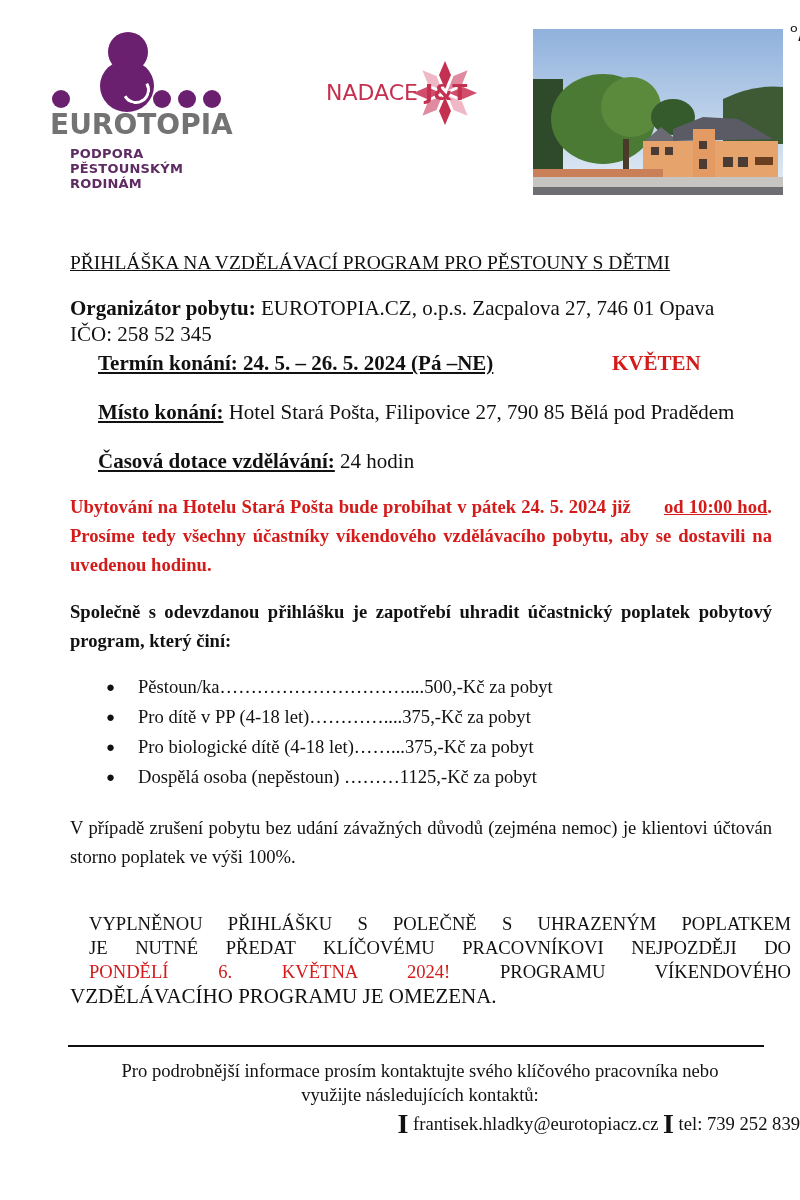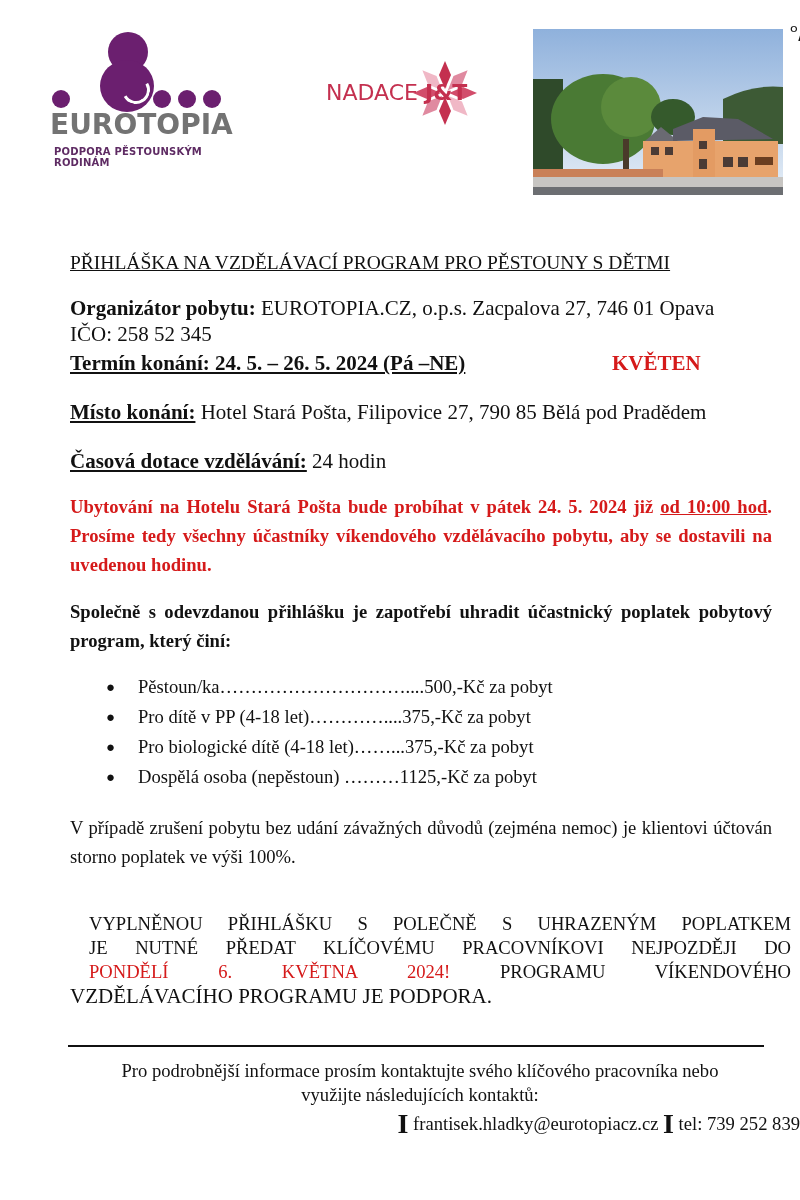--- a/index.html
+++ b/index.html
@@ -5,34 +5,34 @@
   html, body { margin:0; padding:0; background:#ffffff; }
   body { width:800px; height:1200px; position:relative; overflow:hidden; font-family:"Liberation Serif", serif; color:#111; }
   .abs { position:absolute; }
   
   #eurotopia-logo { left:50px; top:28px; width:180px; height:135px; }
   .eu-dot { position:absolute; width:18px; height:18px; border-radius:50%; background:#6b1f6f; }
   .eu-head { position:absolute; left:58px; top:4px; width:40px; height:40px; border-radius:50%; background:#6b1f6f; }
   .eu-body { position:absolute; left:50px; top:32px; width:54px; height:52px; border-radius:50%; background:#6b1f6f; }
   .eu-child { position:absolute; left:72px; top:48px; width:22px; height:22px; border-radius:50%; border:3px solid #fff; border-left-color:transparent; border-top-color:transparent; transform:rotate(15deg); }
   .eu-word { position:absolute; left:0; top:82px; width:180px; font-family:"DejaVu Sans", sans-serif; font-weight:bold; font-size:28px; letter-spacing:0px; color:#737373; line-height:30px; }
-  .eu-sub { position:absolute; left:4px; top:118px; font-family:"DejaVu Sans", sans-serif; font-size:10px; font-weight:bold; color:#5e2b63; letter-spacing:0.2px; }
+  .eu-sub { position:absolute; left:20px; top:118px; font-family:"DejaVu Sans", sans-serif; font-size:13px; font-weight:bold; color:#5e2b63; letter-spacing:0.2px; }
 
   #nadace-logo { left:250px; top:58px; width:230px; height:70px;text-align:right; }
   .nadace-text { position:absolute; left:76px; top:22px; font-family:"DejaVu Sans", sans-serif; font-size:22px; color:#c4304f; white-space:nowrap; }
   .nadace-text b { font-weight:bold; color:#c4304f; }
 
   #hotel-photo { left:533px; top:29px; width:250px; height:166px; overflow:hidden; }
   #edge-mark { left:790px; top:22px; width:12px; height:30px; font-family:"DejaVu Sans", sans-serif; font-size:20px; line-height:20px; color:#111; }
 
   
   .title { left:70px; top:252px; font-size:19.5px; text-decoration:underline; white-space:nowrap; }
   .line { left:70px; font-size:21px; white-space:nowrap; line-height:24px; }
   .b { font-weight:bold; }
-  .u { text-decoration:underline; }
+  .u { text-decoration:underline;margin-left:28px; }
   .red { color:#d51a1a; }
   .para { left:70px; width:702px; font-size:18.6px; line-height:29px; text-align:justify; text-align-last:left; }
   .redpara { color:#d51a1a; font-weight:bold; }
   ul.fees { position:absolute; left:70px; top:672px; margin:0; padding:0; list-style:none; }
   ul.fees li { position:relative; padding-left:68px; font-size:18.6px; height:30px; line-height:30px; white-space:nowrap; }
   ul.fees li .bullet { position:absolute; left:36px; top:0; font-size:15px; }
   .caps { left:70px; width:702px; font-size:18.6px; line-height:24px; text-align:justify; text-align-last:justify;margin-left:19px; }
   .rule { left:68px; top:1045px; width:696px; height:2px; background:#111; }
   .footer { left:60px; width:720px; text-align:center; font-size:18.6px; line-height:24px; }
   .bigI { font-size:28px; font-weight:bold; vertical-align:-3px; }
@@ -138,21 +138,21 @@
   <li><span class="bullet">●</span><span>Dospělá osoba (nepěstoun) ………</span><span>1125,-Kč za pobyt</span></li>
 </ul>
 
 <div class="abs para" style="top:813px;">V případě zrušení pobytu bez udání závažných důvodů (zejména nemoc) je klientovi účtován storno poplatek ve výši 100%.</div>
 
 <div class="abs caps" style="top:912px;">VYPLNĚNOU PŘIHLÁŠKU S POLEČNĚ S UHRAZENÝM POPLATKEM</div>
 <div class="abs caps" style="top:936px;">JE NUTNÉ PŘEDAT KLÍČOVÉMU PRACOVNÍKOVI NEJPOZDĚJI DO</div>
 <div class="abs caps" style="top:960px;">
   <span class="red">PONDĚLÍ 6. KVĚTNA 2024!</span><span> PROGRAMU VÍKENDOVÉHO</span>
 </div>
-<div class="abs line" style="top:984px;">VZDĚLÁVACÍHO PROGRAMU JE PODPORA.</div>
+<div class="abs line" style="top:984px;">VZDĚLÁVACÍHO PROGRAMU JE OMEZENA.</div>
 
 <div class="abs rule"></div>
 
 <div class="abs footer" style="top:1059px;">Pro podrobnější informace prosím kontaktujte svého klíčového pracovníka nebo</div>
 <div class="abs footer" style="top:1083px;">využijte následujících kontaktů:</div>
 <div class="abs footer" style="top:1112px;left:80px;text-align:right;">
   <span class="bigI">I</span><span> frantisek.hladky@eurotopiacz.cz </span><span class="bigI">I</span><span> tel: 739 252 839</span>
 </div>
 
 </body></html>

